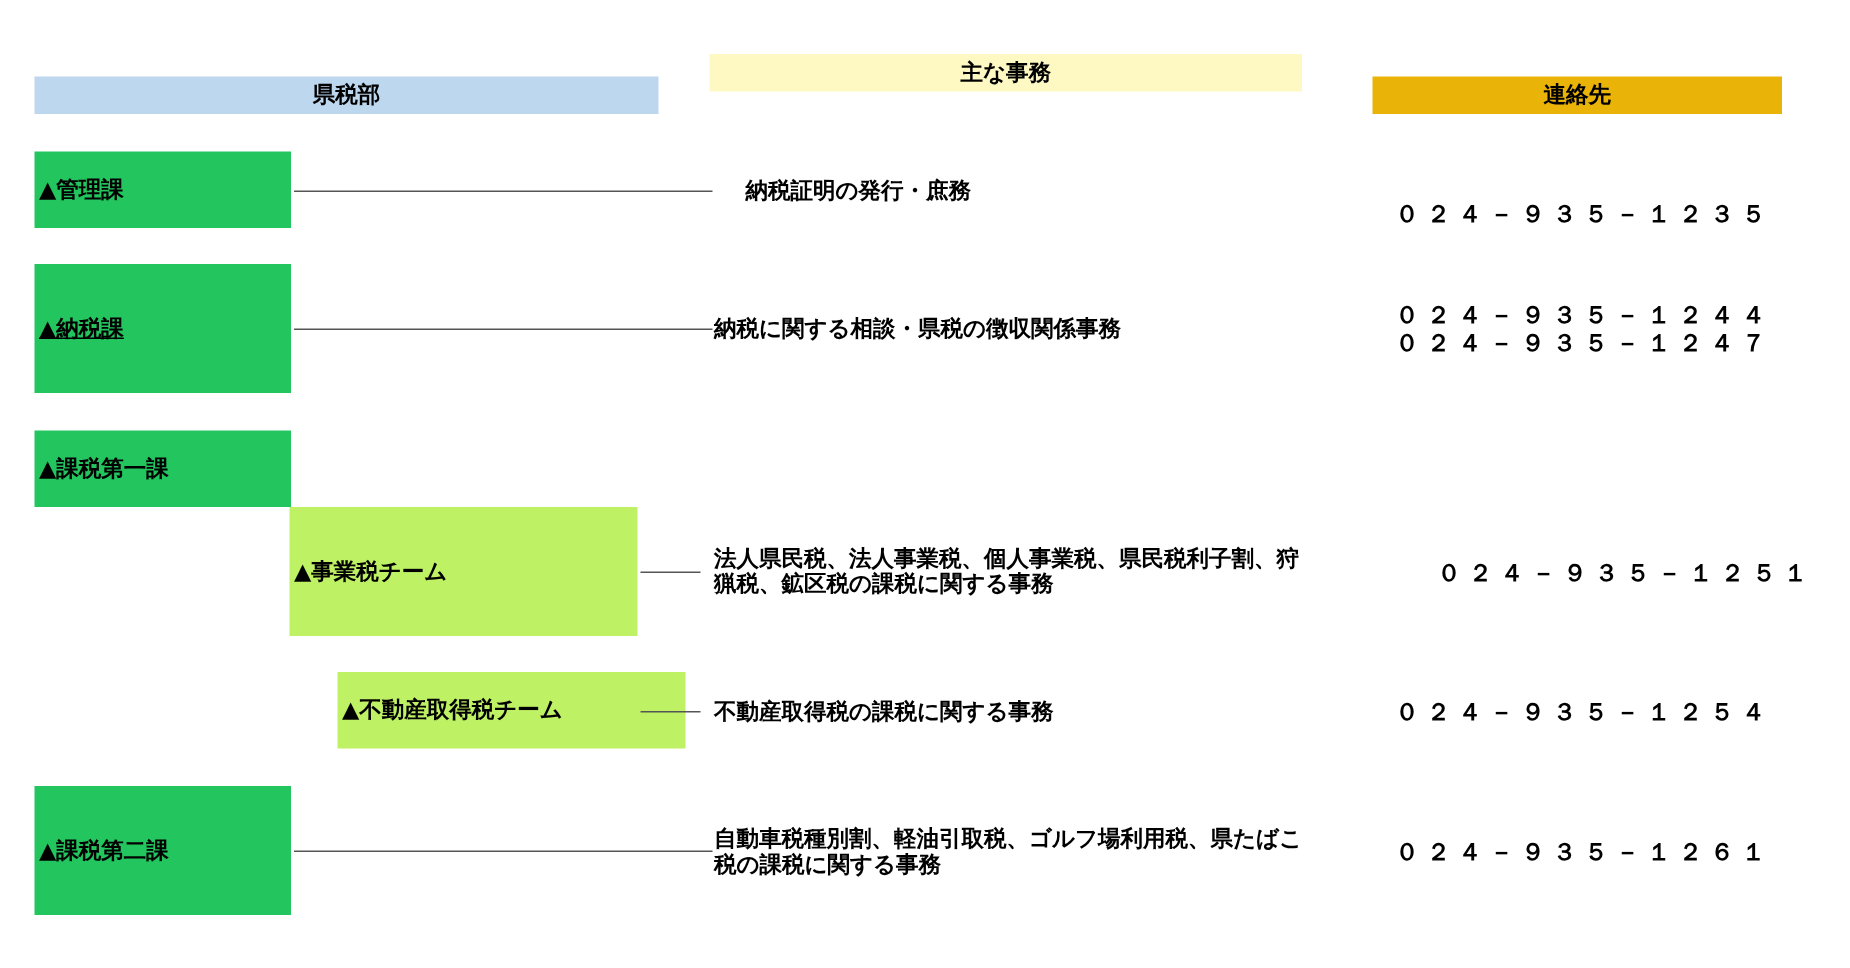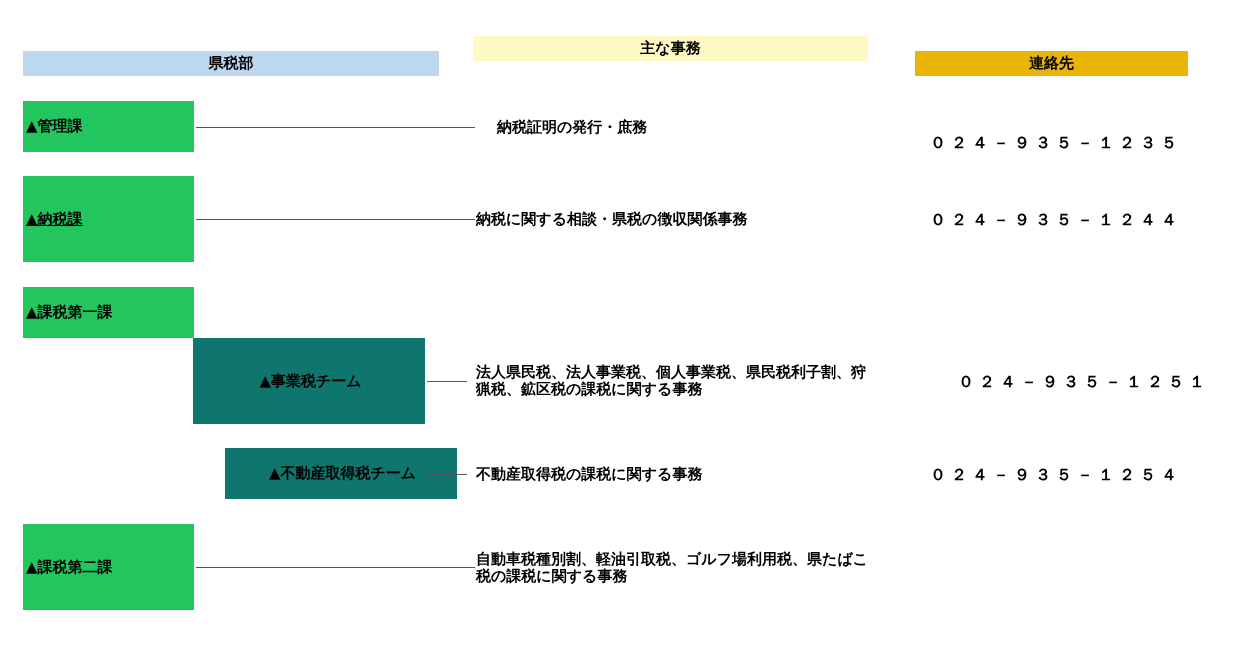--- a/index.html
+++ b/index.html
@@ -3,21 +3,21 @@
 <meta charset="utf-8">
 <style>
   html, body { margin: 0; padding: 0; background: #ffffff; }
   body { width: 1233px; height: 645px; position: relative; overflow: hidden;
          font-family: "DejaVu Sans", "Liberation Sans", sans-serif; color: #000; }
   .abs { position: absolute; }
   .hdr { height: 25px; line-height: 25px; text-align: center; font-weight: bold; font-size: 15px; }
   .box { display: flex; align-items: center; padding-left: 3px; box-sizing: border-box;
          font-weight: bold; font-size: 15px; white-space: nowrap; }
   .pink { background: #22c55e; }
-  .green { background: #0f766e; justify-content: center; }
+  .green { background: #bef264; }
   .line { height: 1px; background: #555; }
   .duty { font-weight: bold; font-size: 15px; line-height: 17px; display: flex; align-items: center; }
   .tel { font-weight: bold; font-size: 16px; line-height: 19px; letter-spacing: 5px;
          display: flex; flex-direction: column; justify-content: center; }
 </style>
 </head>
 <body>
 
 <div class="abs hdr" style="left:23px;top:51px;width:416px;background:#bdd7ee;">県税部</div>
 <div class="abs hdr" style="left:473px;top:36px;width:395px;background:#fef9c3;">主な事務</div>
@@ -32,20 +32,21 @@
   <span>０２４－９３５－１２３５</span>
 </div>
 
 <div class="abs box pink" style="left:23px;top:176px;width:171px;height:86px;text-decoration:underline;">
     <span>▲納税課</span>
   </div>
 <div class="abs line" style="left:196px;top:219px;width:279px;"></div>
 <div class="abs duty" style="left:476px;top:208px;width:400px;height:22px;">納税に関する相談・県税の徴収関係事務</div>
 <div class="abs tel" style="left:930px;top:187px;width:280px;height:64px;">
   <span>０２４－９３５－１２４４</span>
+  <span>０２４－９３５－１２４７</span>
 </div>
 
 <div class="abs box pink" style="left:23px;top:287px;width:171px;height:51px;">
     <span>▲課税第一課</span>
   </div>
 
 <div class="abs box green" style="left:193px;top:338px;width:232px;height:86px;">
     <span>▲事業税チーム</span>
   </div>
 <div class="abs line" style="left:427px;top:381px;width:40px;"></div>
@@ -62,13 +63,14 @@
 <div class="abs tel" style="left:930px;top:463px;width:280px;height:22px;">
   <span>０２４－９３５－１２５４</span>
 </div>
 
 <div class="abs box pink" style="left:23px;top:524px;width:171px;height:86px;">
     <span>▲課税第二課</span>
   </div>
 <div class="abs line" style="left:196px;top:567px;width:279px;"></div>
 <div class="abs duty" style="left:476px;top:546px;width:395px;height:44px;">自動車税種別割、軽油引取税、ゴルフ場利用税、県たばこ税の課税に関する事務</div>
 <div class="abs tel" style="left:930px;top:545px;width:280px;height:44px;">
+  <span>０２４－９３５－１２６１</span>
 </div>
 
 </body></html>

